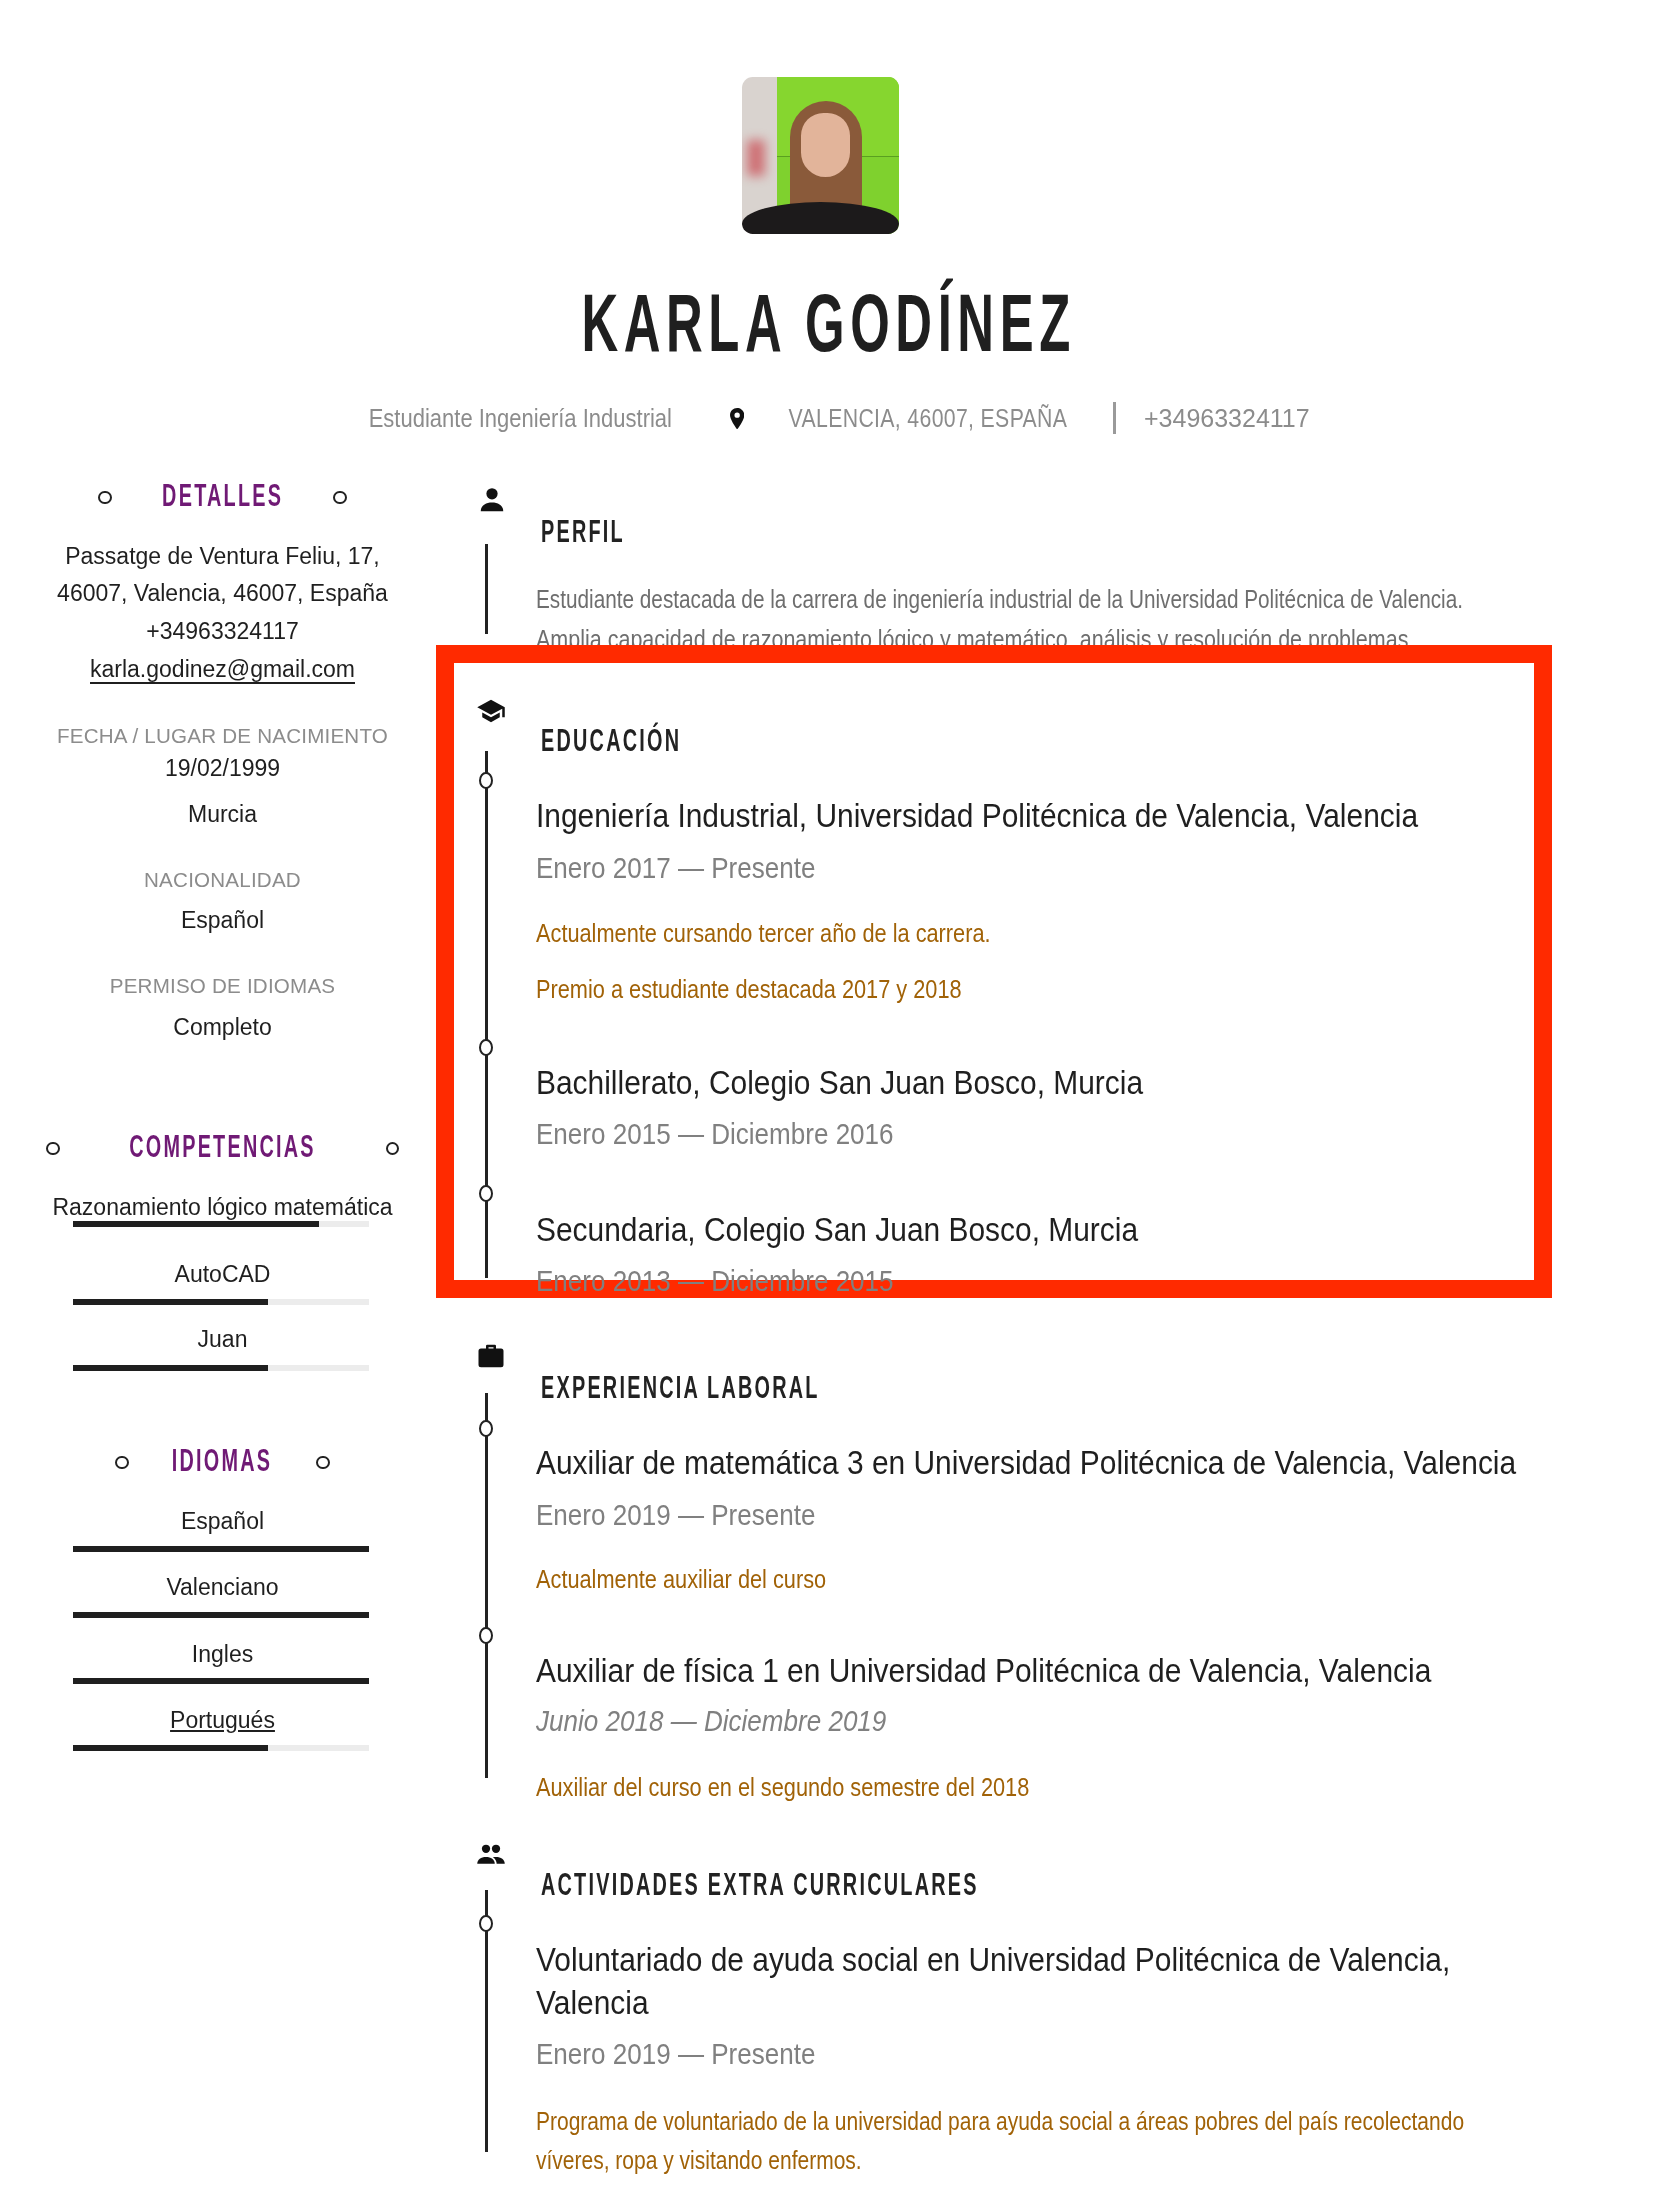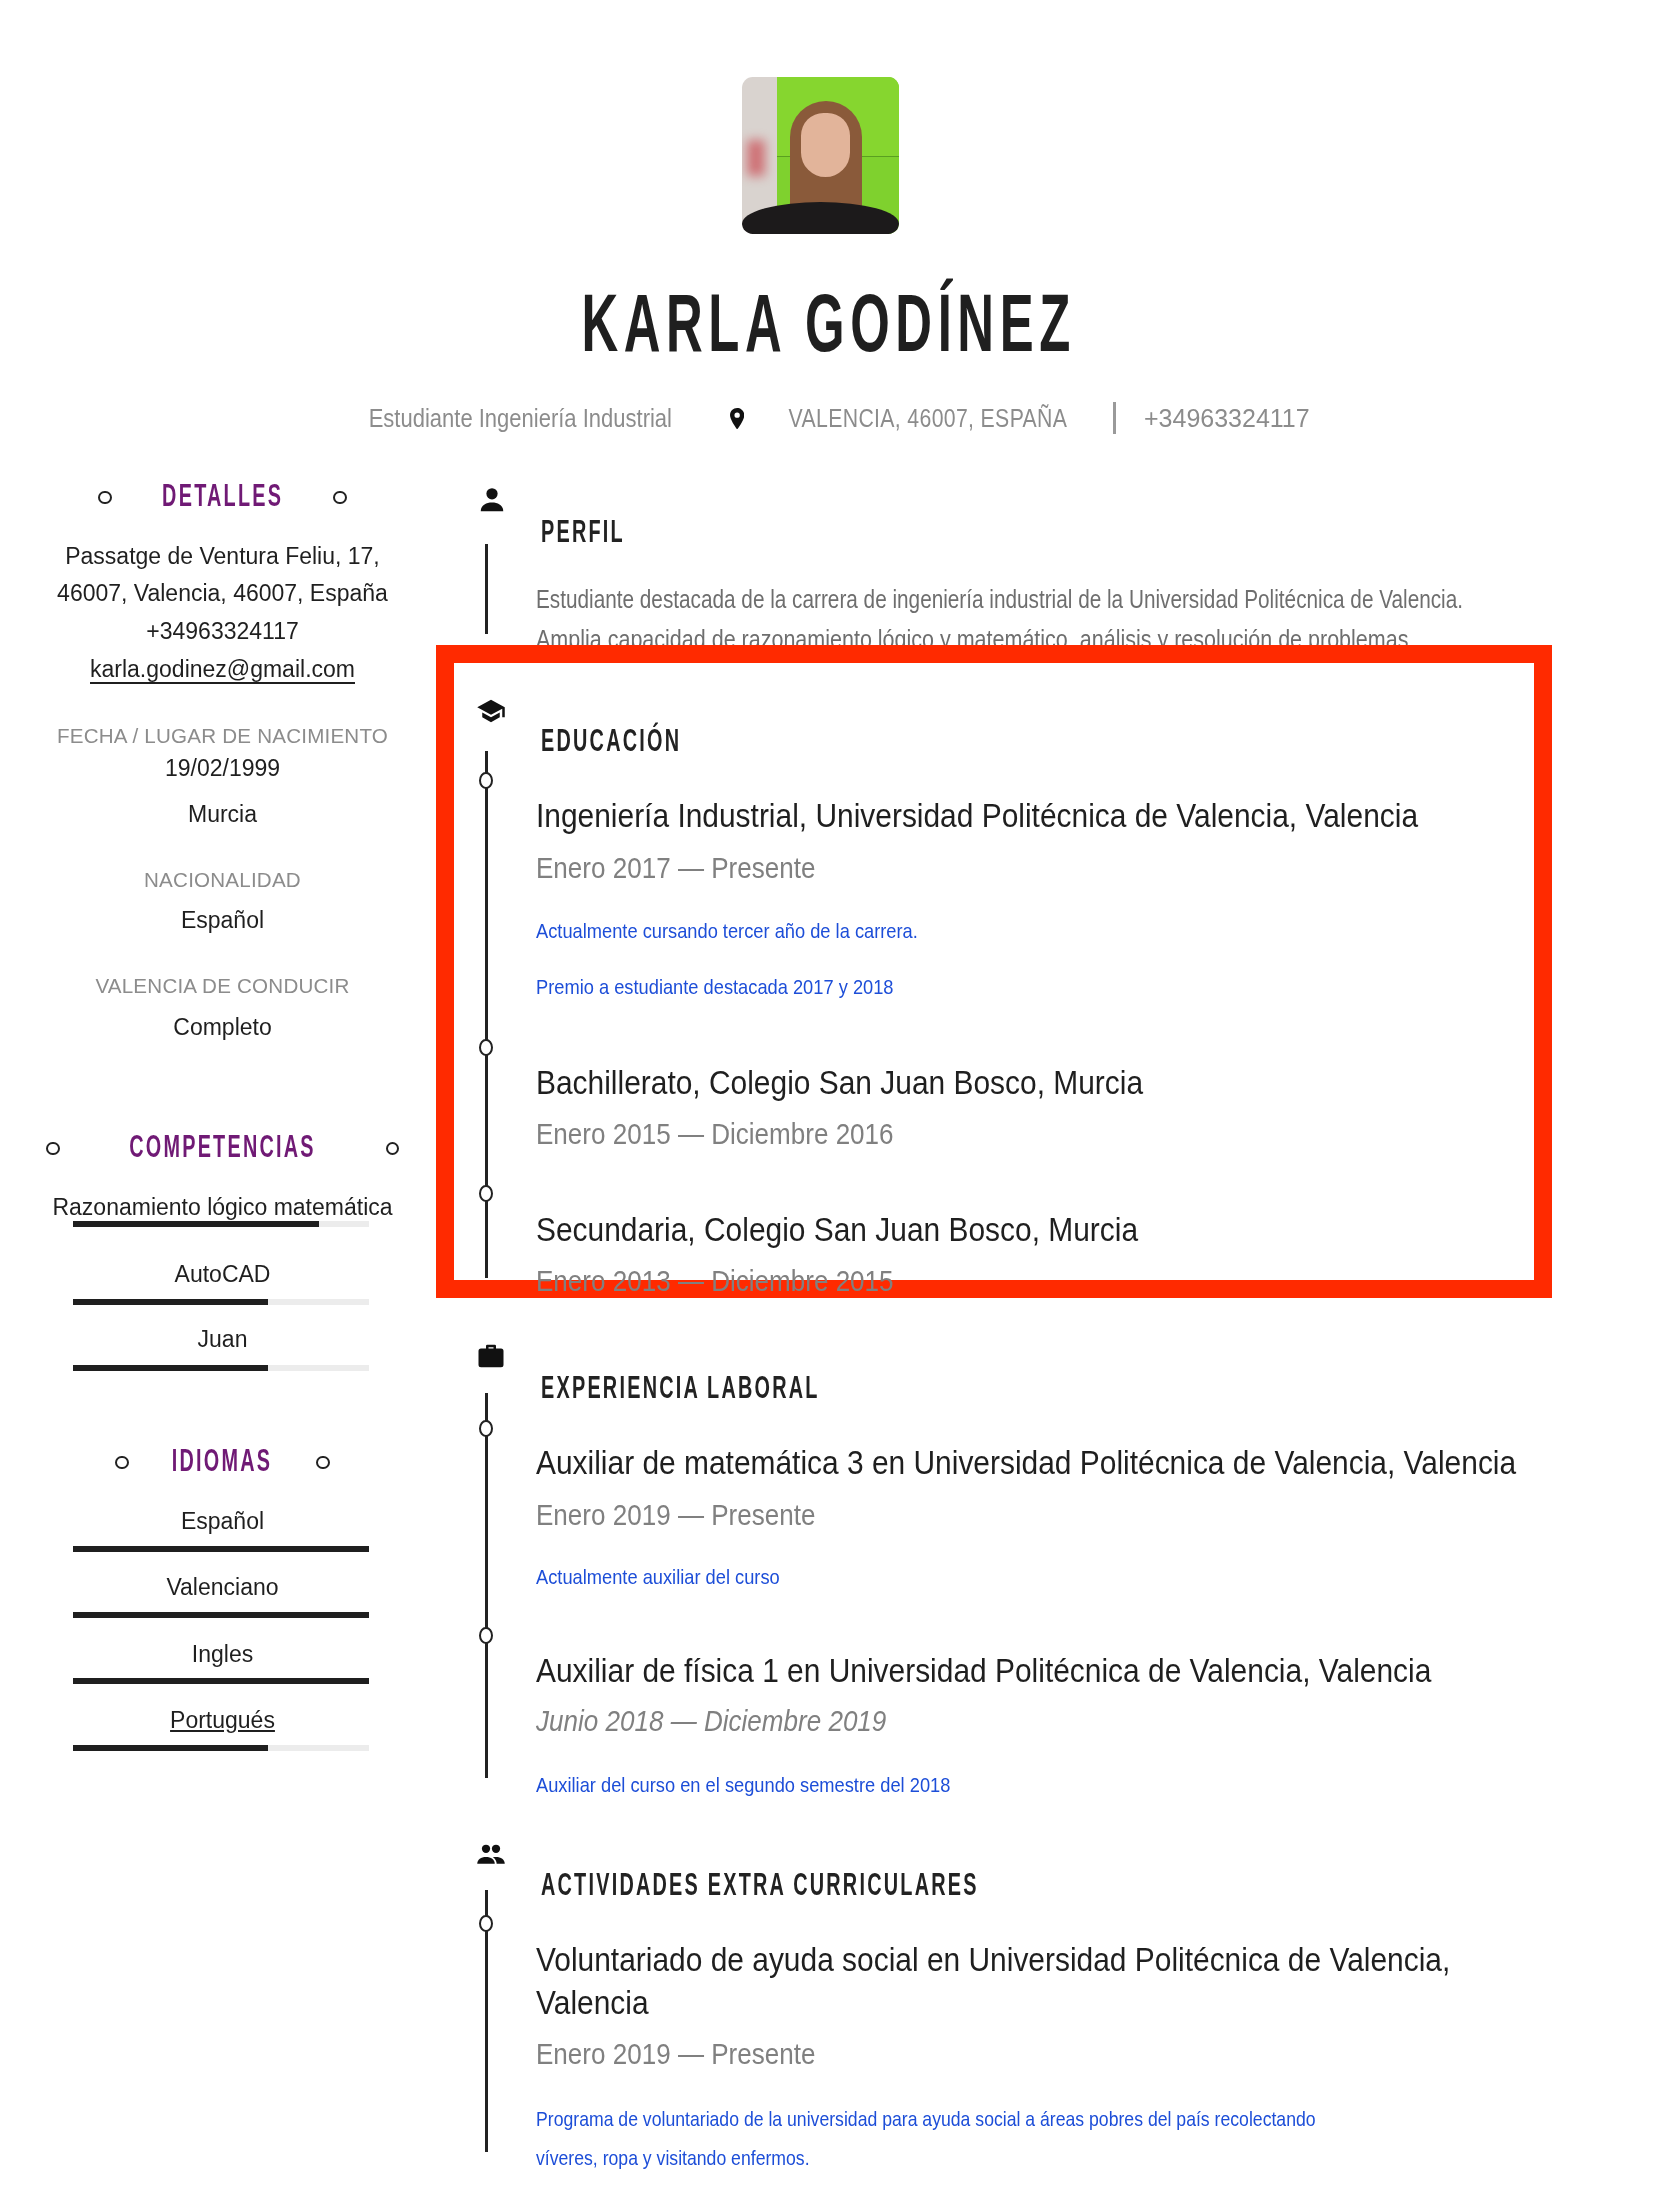--- a/index.html
+++ b/index.html
@@ -34,21 +34,21 @@
   .bar .fill { height:100%; background:#1f1f1f; }
   
   .mhead { left:541px; font-size:32px; font-weight:bold; letter-spacing:3.6px; color:#222; white-space:nowrap; }
   .mhead span { display:inline-block; transform:scaleX(0.62); transform-origin:left center; }
   .micon { position:absolute; width:30px; height:30px; }
   .tline { position:absolute; left:485px; width:2.7px; background:#222; }
   .tdot { position:absolute; left:479px; width:9.9px; height:13.4px; border:2.7px solid #222; border-radius:50%; background:#fff; }
   .etitle { left:536px; font-size:34px; color:#1f1f1f; white-space:nowrap; }
   .etitle span, .edate span, .edesc span, .ptext span { display:inline-block; transform-origin:left center; }
   .edate { left:536px; font-size:29.6px; color:#808080; white-space:nowrap; }
-  .edesc { left:536px; font-size:21px; color:#1d4ed8; white-space:nowrap; }
+  .edesc { left:536px; font-size:25px; color:#a16207; white-space:nowrap; }
   .ptext { left:536px; font-size:25px; color:#6e6e6e; white-space:nowrap; }
   .hl { position:absolute; left:436px; top:645px; width:1080px; height:617px; border:18px solid #ff2a00; }
 </style>
 </head>
 <body>
 
 <div class="abs photo">
   <div class="bgtop"></div>
   <div class="blur"></div>
   <div class="hair"></div>
@@ -76,21 +76,21 @@
 <div class="lcol ltext" style="top:618px;">+34963324117</div>
 <div class="lcol ltext" style="top:656px;"><span class="email">karla.godinez@gmail.com</span></div>
 
 <div class="lcol llabel" style="top:724px;">FECHA / LUGAR DE NACIMIENTO</div>
 <div class="lcol ltext" style="top:755px;text-align:center;">19/02/1999</div>
 <div class="lcol ltext" style="top:801px;">Murcia</div>
 
 <div class="lcol llabel" style="top:868px;">NACIONALIDAD</div>
 <div class="lcol ltext" style="top:907px;">Español</div>
 
-<div class="lcol llabel" style="top:974px;">VALENCIA DE CONDUCIR</div>
+<div class="lcol llabel" style="top:974px;">PERMISO DE IDIOMAS</div>
 <div class="lcol ltext" style="top:1014px;">Completo</div>
 
 <div class="lcol" style="top:1128px;">
   <div class="lhead"><span class="ring"></span> <span class="t">COMPETENCIAS</span> <span class="ring"></span></div>
 </div>
 <div class="lcol ltext" style="top:1194px;">Razonamiento lógico matemática</div>
 <div class="bar" style="top:1221px;">
     <div class="fill" style="width:83%;"></div>
   </div>
 <div class="lcol ltext" style="top:1261px;">AutoCAD</div>

